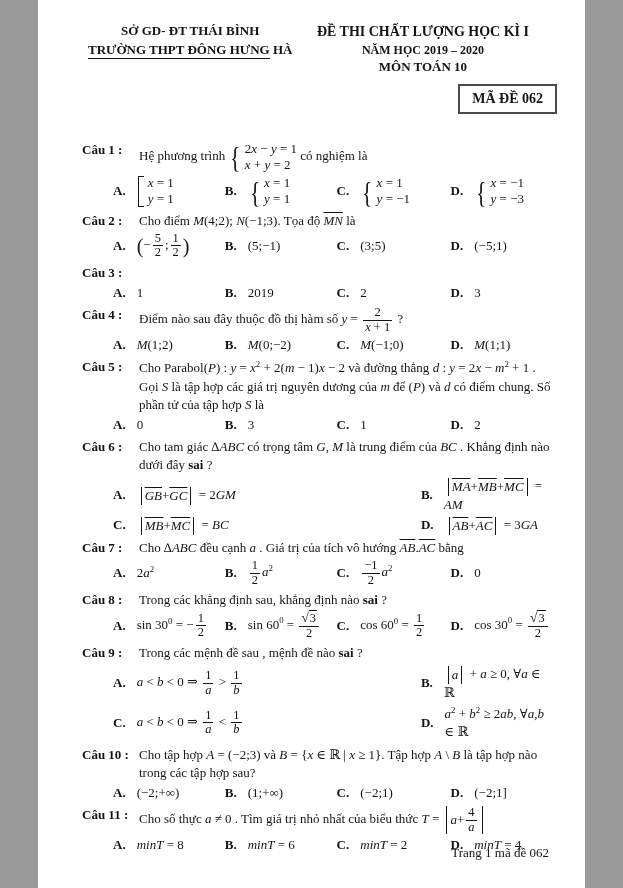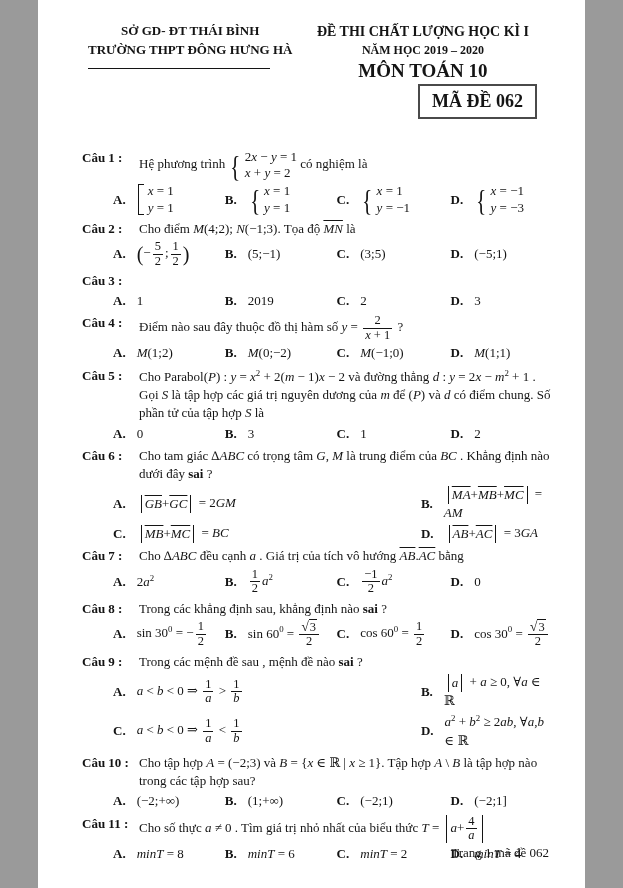--- a/index.html
+++ b/index.html
@@ -4,27 +4,27 @@
 <style>
   html,body{margin:0;padding:0;background:#9a9a9a;}
   .page{width:547px;height:888px;background:#fff;color:#141414;position:relative;
         font-family:"Liberation Serif","DejaVu Serif",serif;font-size:13px;line-height:1.4;
         box-sizing:border-box;padding:22px 32px 0 44px;overflow:hidden;margin:0 auto;}
   
   .hdr{display:flex;justify-content:space-between;font-weight:bold;}
   .hdr-left{text-align:center;margin-left:6px;}
   .hdr-left .l1{font-size:13px;}
   .hdr-left .l2{font-size:13px;margin-top:1px;}
-  .u{border-bottom:1.4px solid #141414;padding-bottom:11px;}
+  .u{border-bottom:1.4px solid #141414;padding-bottom:1px;}
   .hdr-right{text-align:center;margin-right:24px;}
   .hdr-right .r1{font-size:14px;}
   .hdr-right .r2{font-size:12px;}
-  .hdr-right .r3{font-size:19px;}
-  .codebox{position:absolute;top:84px;right:48px;border:2px solid #4a4a4a;
-           padding:3px 12px;font-weight:bold;font-size:18px;background:#fff;}
+  .hdr-right .r3{font-size:13px;}
+  .codebox{position:absolute;top:84px;right:28px;border:2px solid #4a4a4a;
+           padding:3px 12px;font-weight:bold;font-size:14px;background:#fff;}
   
   .questions{margin-top:64px;}
   .q{margin-bottom:4px;}
   .q-row{display:flex;align-items:flex-start;}
   .q-label{flex:0 0 57px;font-weight:bold;white-space:nowrap;}
   .q-body{flex:1;padding-right:2px;}
   .opts{margin-left:31px;display:grid;column-gap:4px;row-gap:2px;align-items:center;
         margin-top:2px;margin-bottom:2px;}
   .row4{grid-template-columns:1fr 1fr 1.02fr 0.95fr;}
   .col2{grid-template-columns:2.3fr 1fr;}

